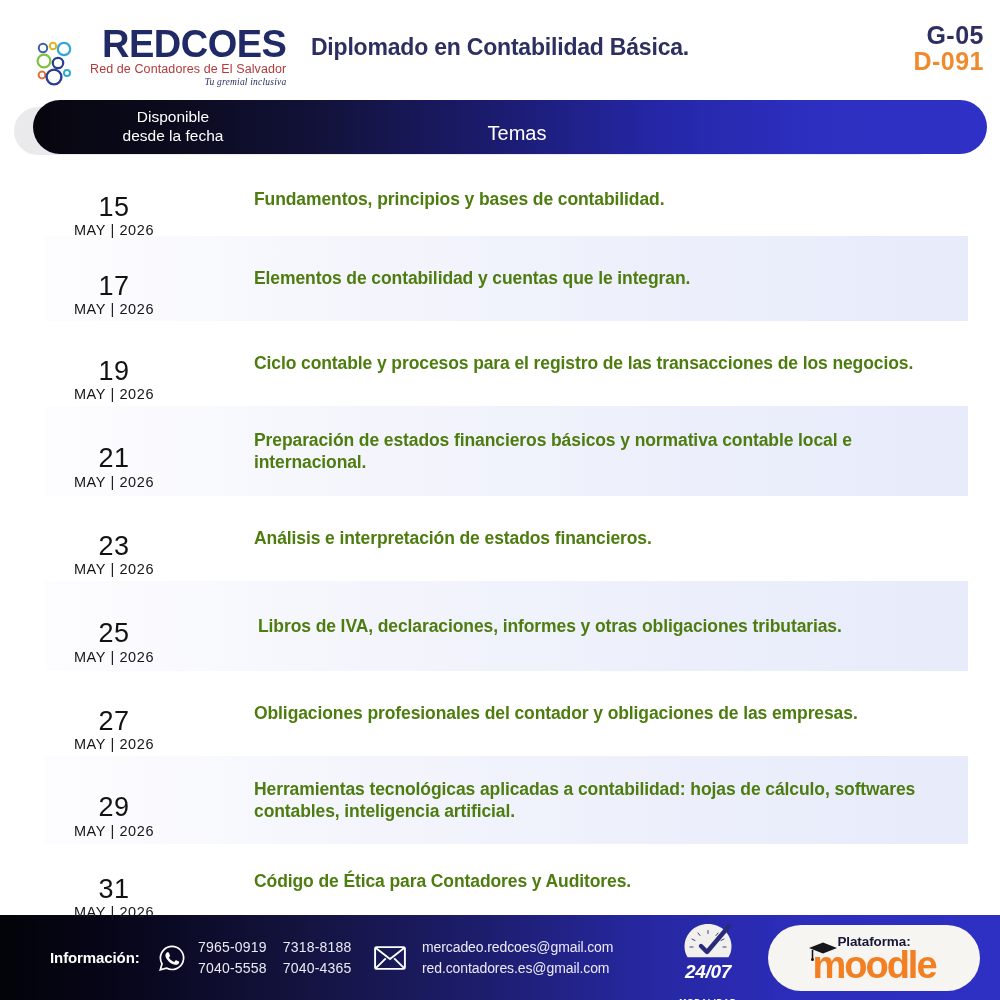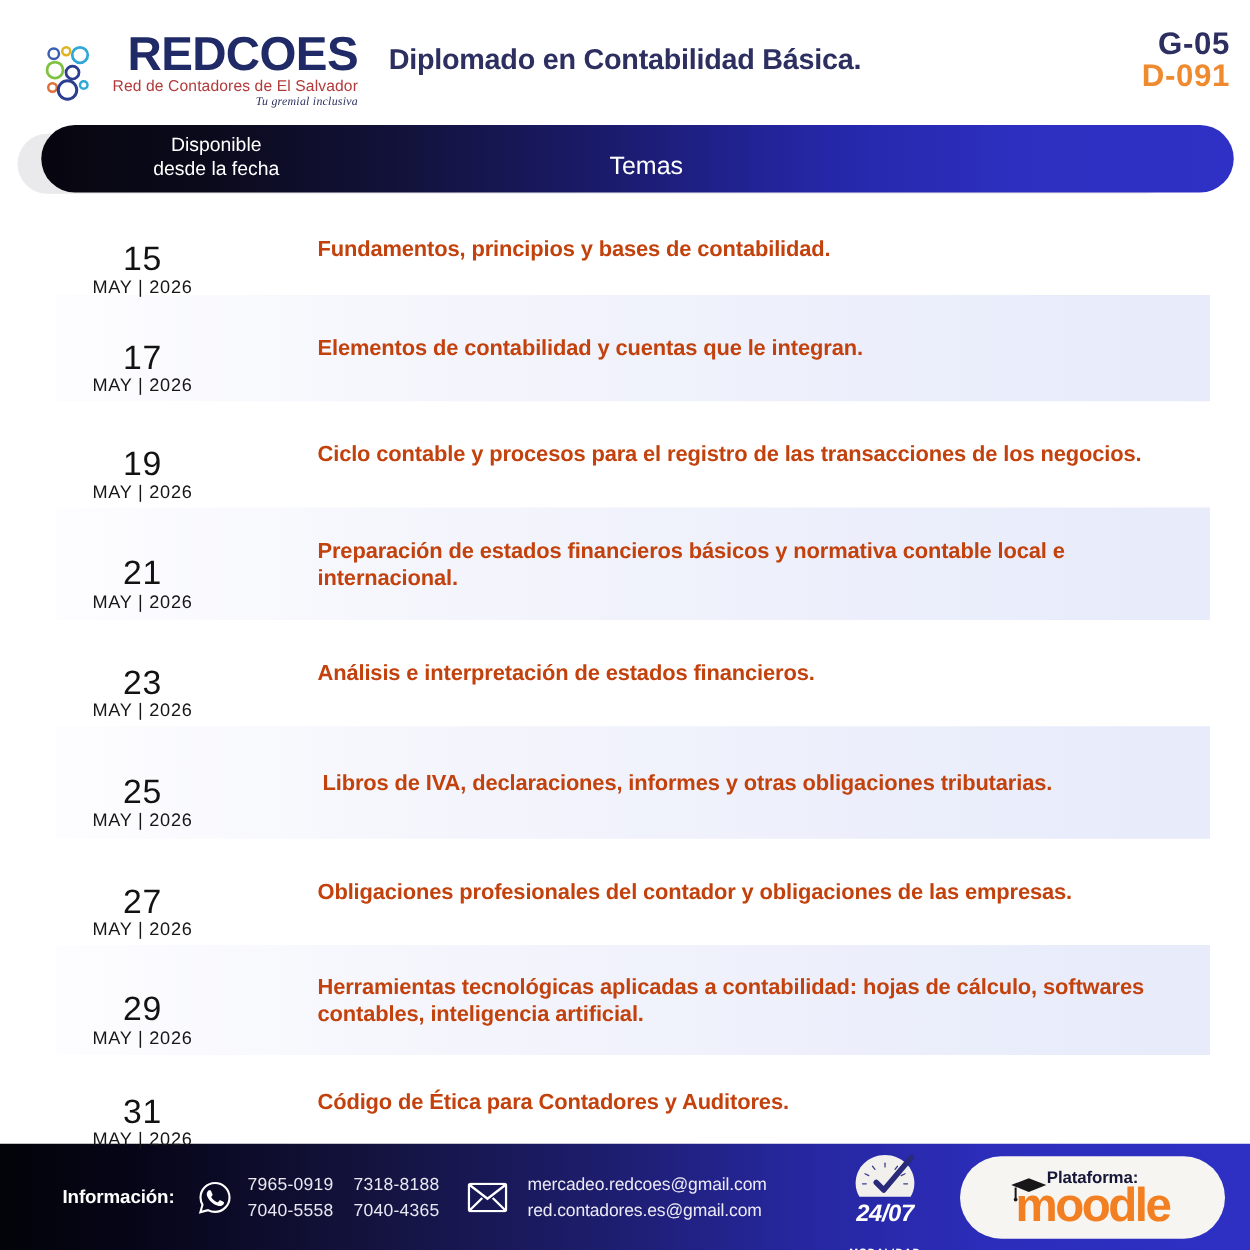--- a/index.html
+++ b/index.html
@@ -19,21 +19,21 @@
   .topbar {
     position: absolute;
     left: 0; top: 0;
     width: 1000px; height: 95px;
     background: #ffffff;
   }
   .logo-wrap {
     position: absolute;
     left: 34px; top: 26px;
     display: flex;
-    align-items: center;
+    align-items: flex-end;
   }
   .logo-mark {
     width: 52px; height: 48px;
     position: relative;
     flex: none;
     margin-right: 4px;
     margin-top: 2px;
   }
   .logo-text-block {
     display: flex;
@@ -194,21 +194,21 @@
     color: #161616;
     margin-top: 1px;
   }
   .cell-topic {
     position: relative;
     z-index: 1;
     flex: 1;
     padding-right: 52px;
     font-size: 17.5px;
     font-weight: bold;
-    color: #c2410c;
+    color: #4d7c0f;
     line-height: 1.28;
     letter-spacing: -0.1px;
   }
   .r0 .cell-topic { padding-left: 44px; }
   .r1 .cell-topic { padding-left: 44px; }
   .r2 .cell-topic { padding-left: 44px; }
   .r3 .cell-topic { padding-left: 44px; }
   .r4 .cell-topic { padding-left: 44px; }
   .r5 .cell-topic { padding-left: 48px; }
   .r6 .cell-topic { padding-left: 44px; }

